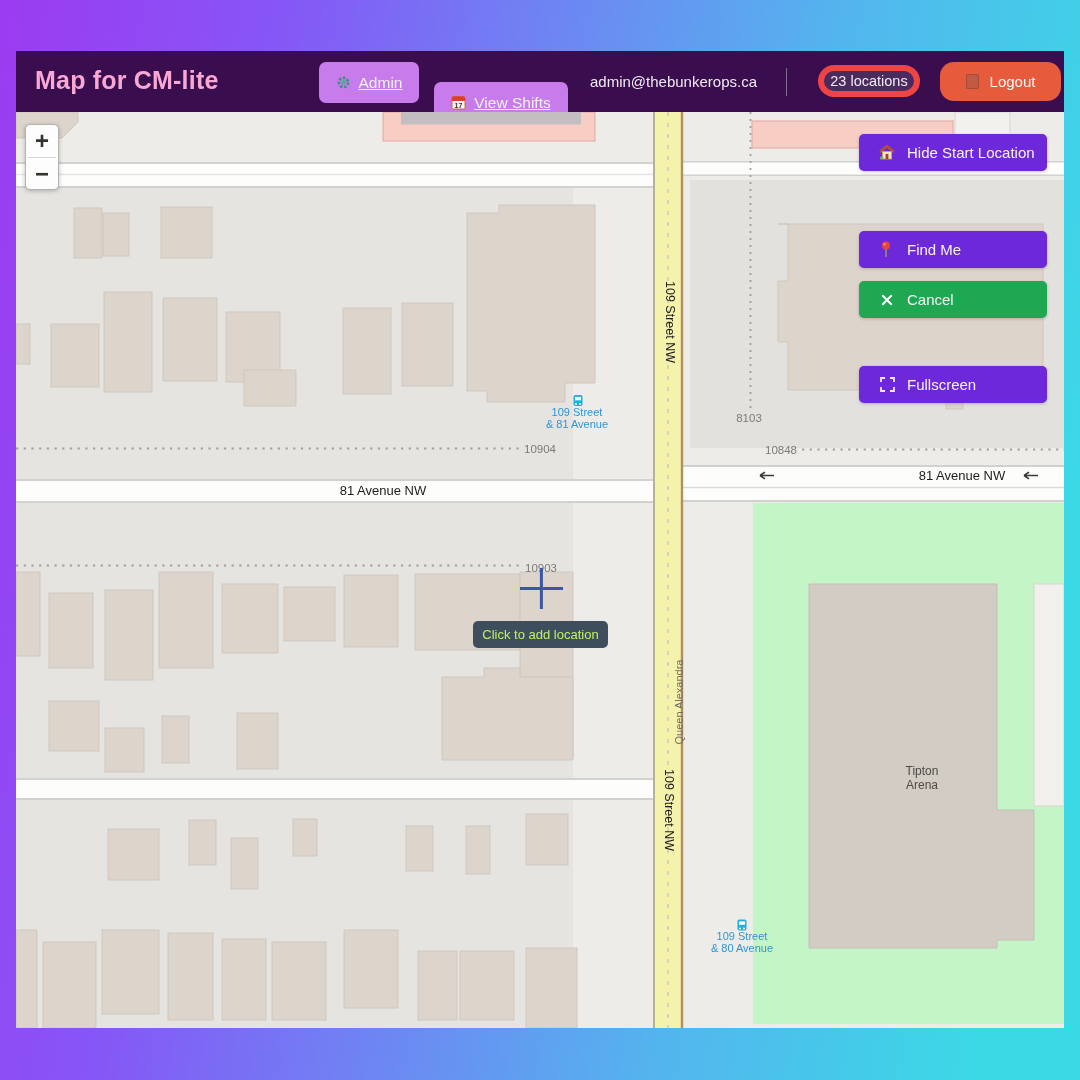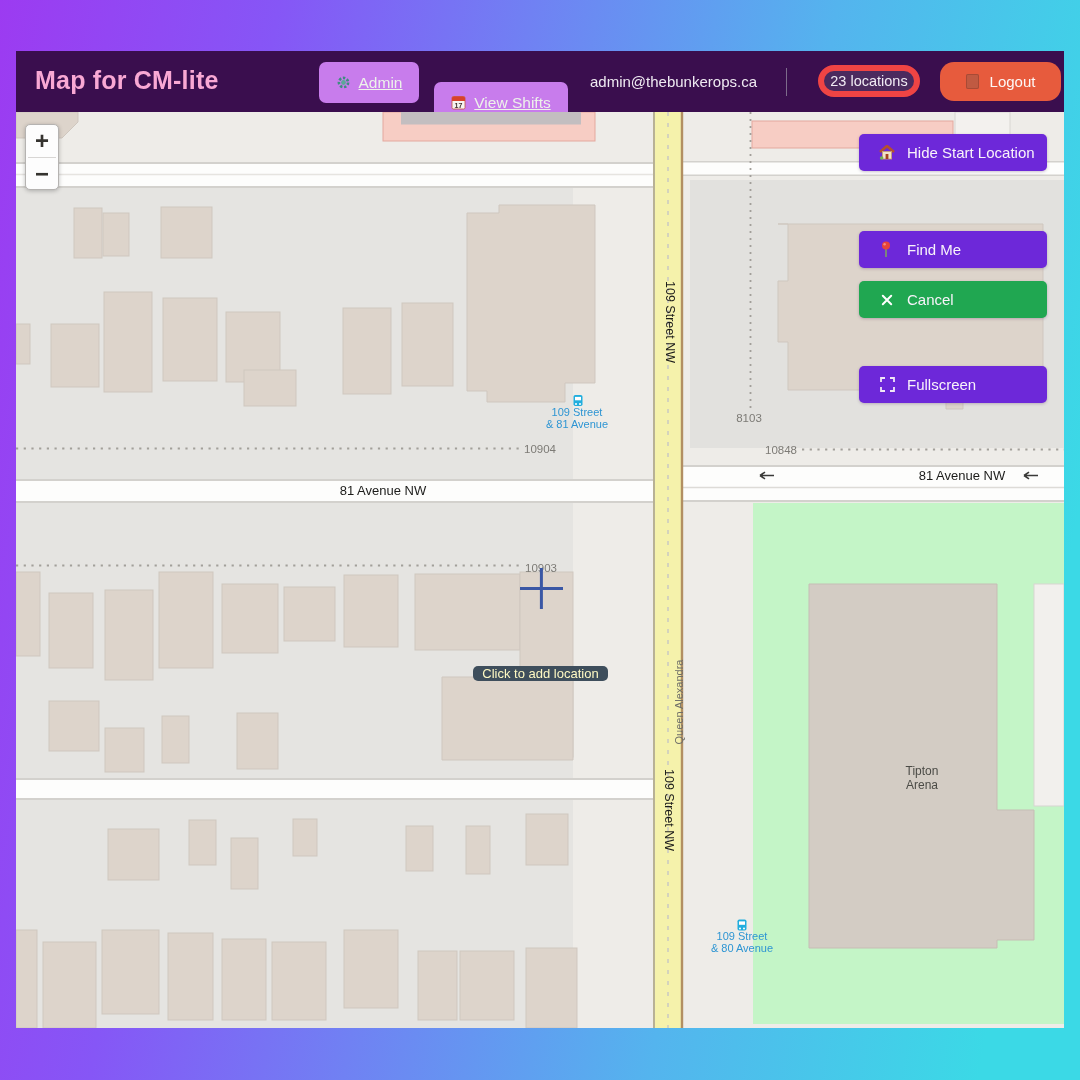--- a/index.html
+++ b/index.html
@@ -19,22 +19,22 @@
 color:#fdf8f6;font-size:15px;display:flex;align-items:center;justify-content:center;}
 .map{position:absolute;left:0;top:61px;width:1048px;height:916px;overflow:hidden;}
 .zoomctl{position:absolute;left:9px;top:12px;width:34px;height:66px;background:#fdfdfd;border:1px solid #b5b3b1;
 border-radius:5px;box-sizing:border-box;box-shadow:0 1px 4px rgba(0,0,0,0.25);}
 .zoomctl .zb{position:absolute;left:0;width:32px;height:32px;text-align:center;color:#35332f;font-size:24px;font-weight:bold;line-height:32px;}
 .zoomctl .sep{position:absolute;left:2px;top:32px;width:28px;height:1px;background:#d8d6d4;}
 .mbtn{position:absolute;left:843px;width:188px;height:37px;border-radius:5px;background:#6d28d9;
 display:flex;align-items:center;box-sizing:border-box;padding-left:20px;color:#f8f3fa;font-size:15px;
 box-shadow:0 1px 3px rgba(60,20,80,0.25);}
 .mbtn .ic{width:16px;height:16px;margin-right:12px;display:flex;align-items:center;justify-content:center;}
-.tooltip{position:absolute;left:457px;top:509px;width:135px;height:15px;background:#3e4e5c;border-radius:5px;
-color:#fef9c3;font-size:13px;display:flex;align-items:center;justify-content:center;margin-top:45px;}
+.tooltip{position:absolute;left:457px;top:509px;width:135px;height:27px;background:#3e4e5c;border-radius:5px;
+color:#bef264;font-size:13px;display:flex;align-items:center;justify-content:center;}
 </style>
 </head>
 <body>
 
 <div class="frame">
 
   <div class="hdr">
 
     <div class="title">Map for CM-lite</div>
 

